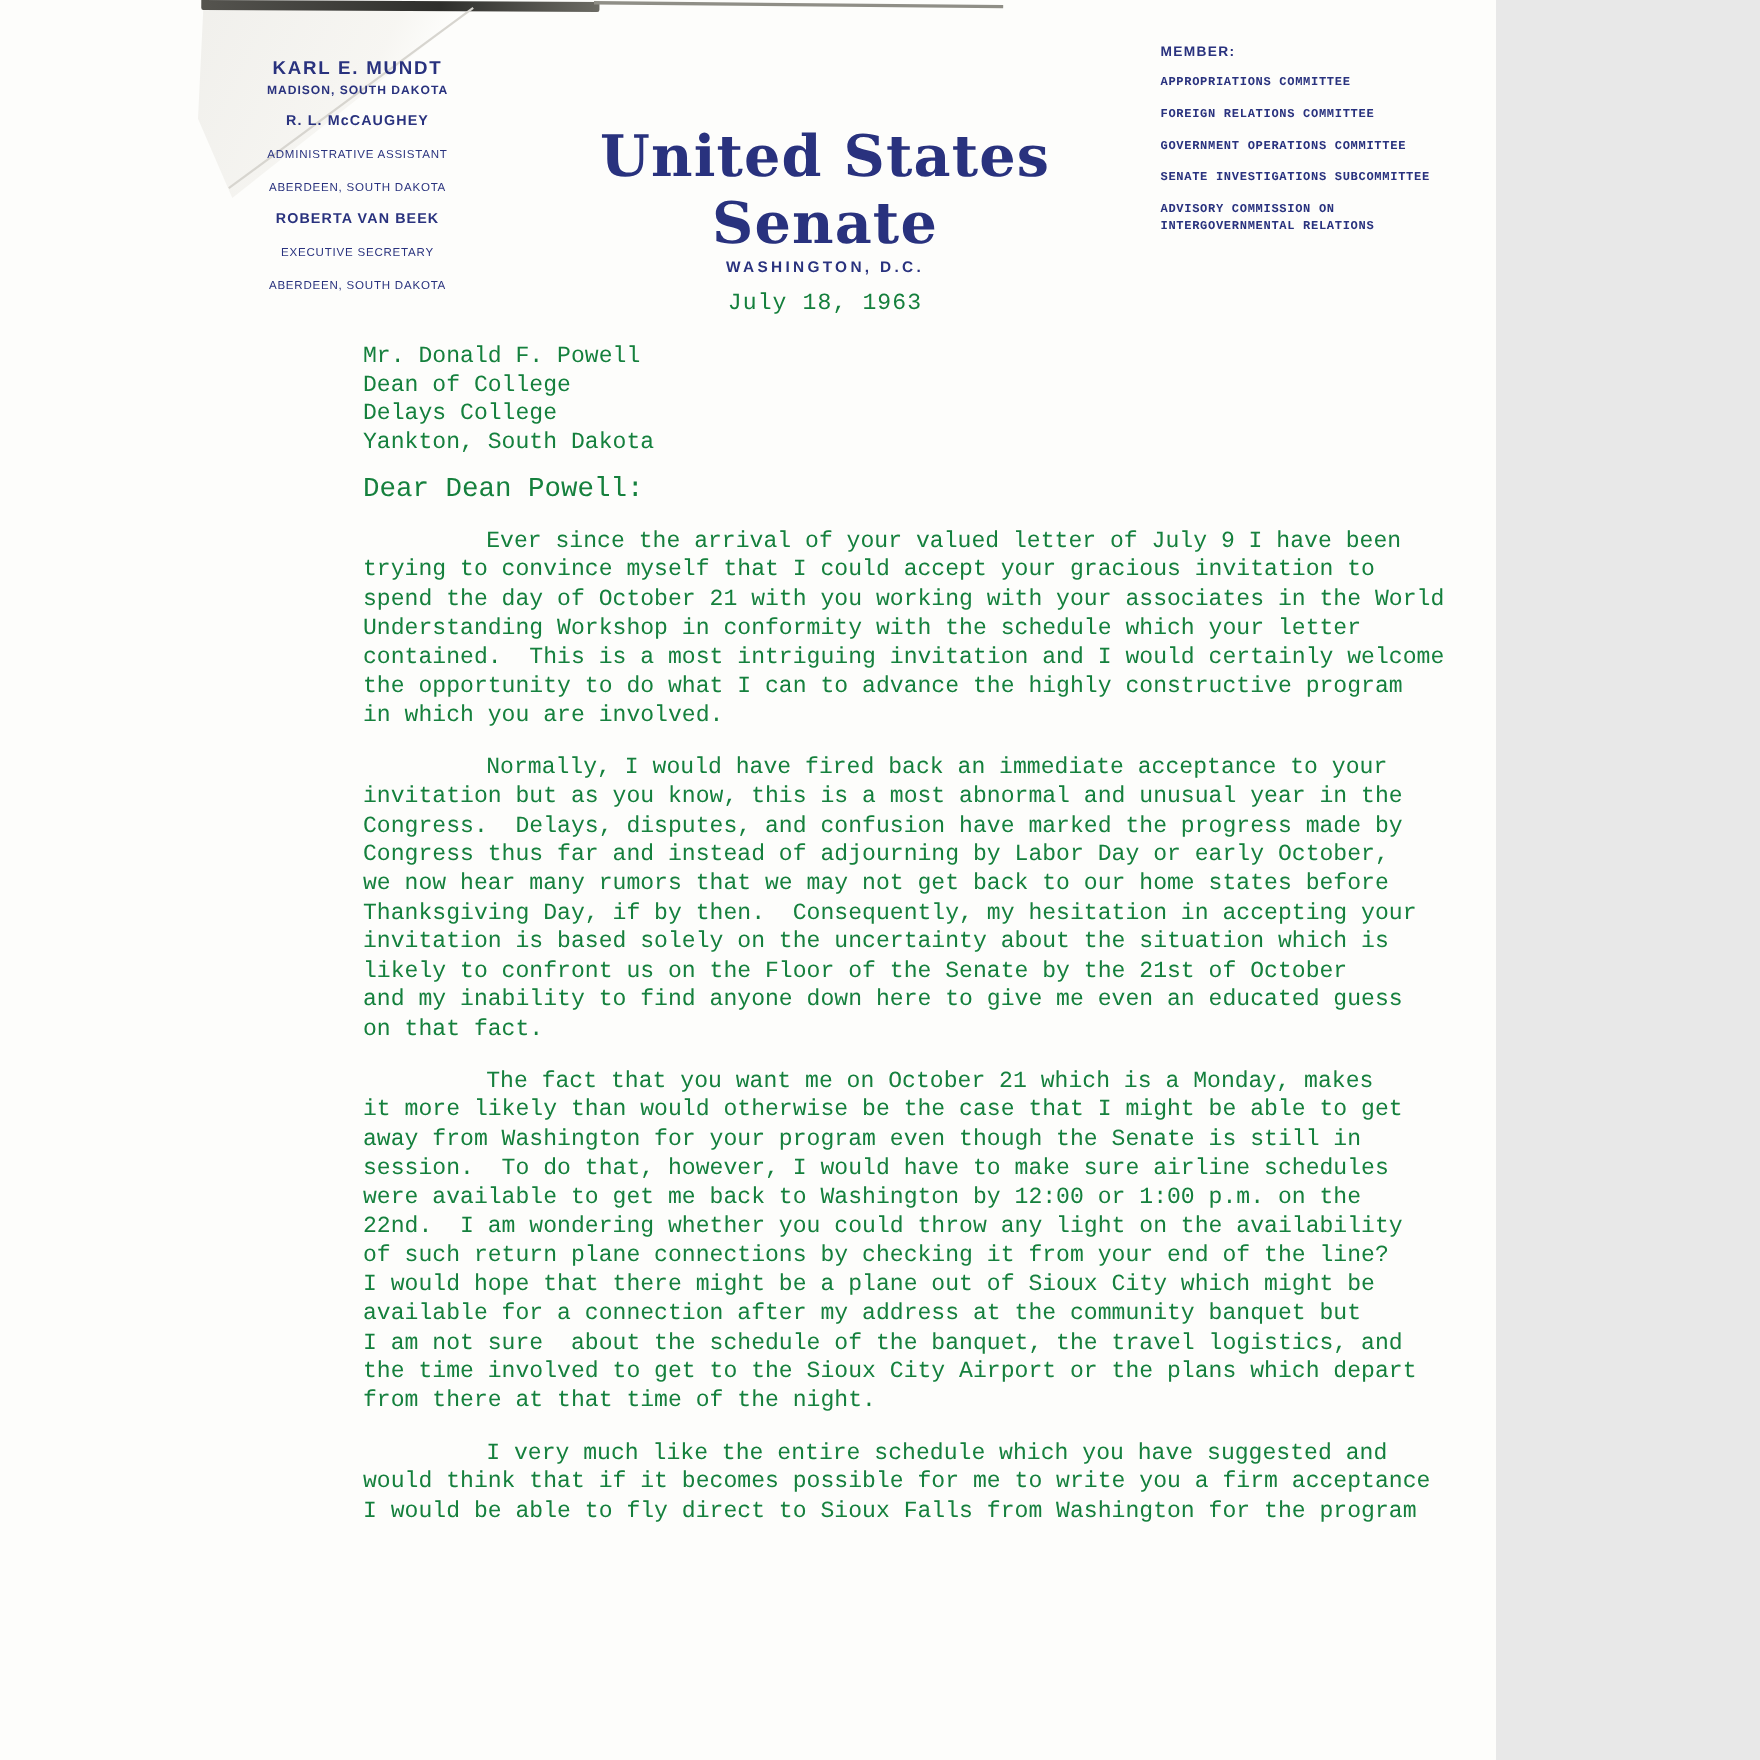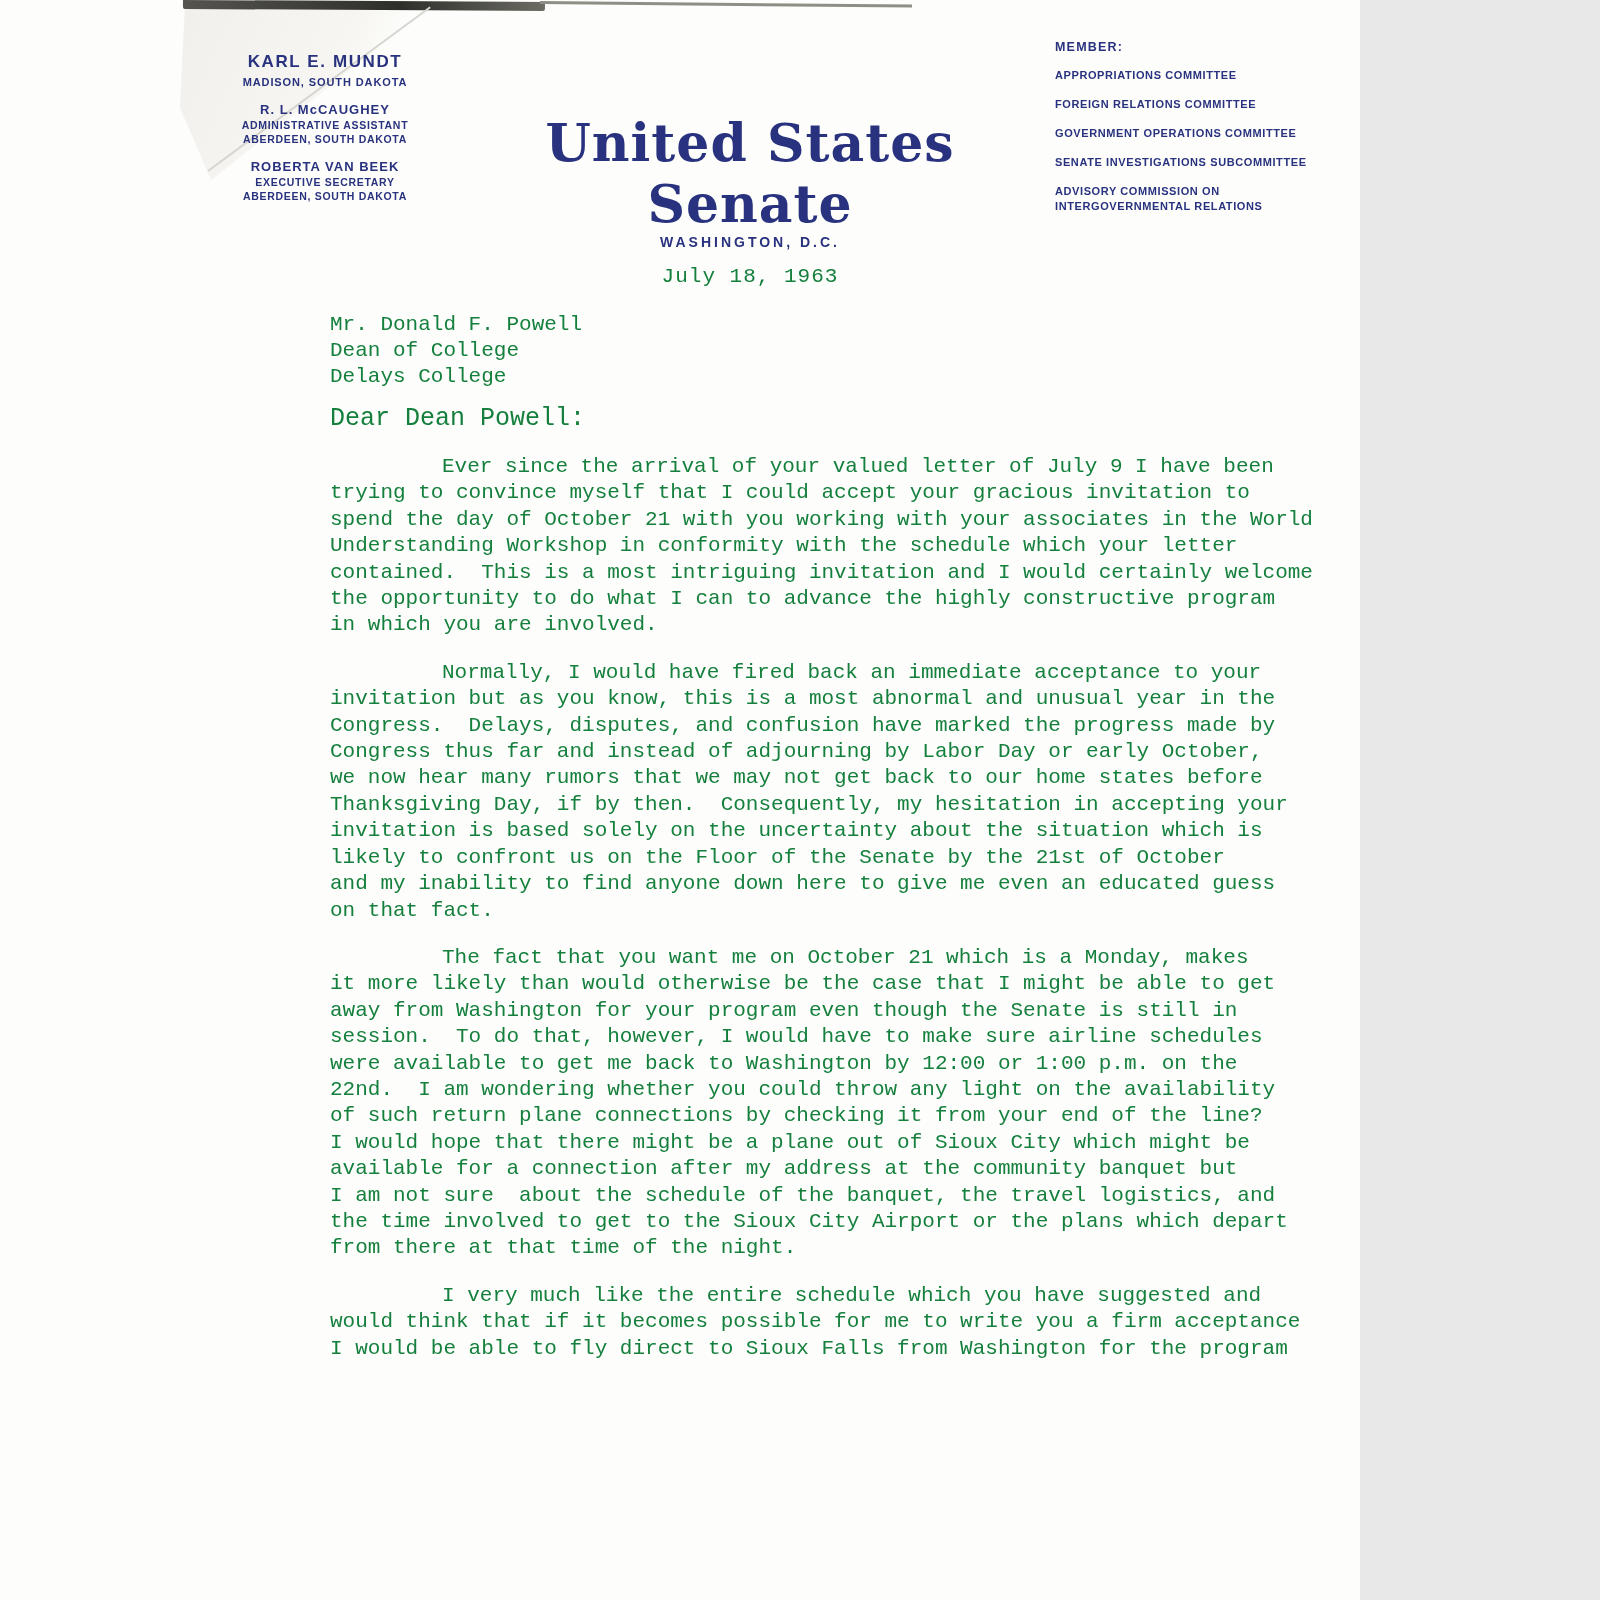--- a/index.html
+++ b/index.html
@@ -38,33 +38,33 @@
   
   .lh-ink{color:#29327e;}
   .type-ink{color:#15803d;}
   .mono{font-family:"Liberation Mono","DejaVu Sans Mono",monospace;}
   
   .lh-left{position:absolute;left:170px;top:52px;width:310px;text-align:center;}
   .senator-name{font-size:17px;font-weight:bold;letter-spacing:1.6px;}
   .senator-loc{font-size:11px;font-weight:bold;letter-spacing:.9px;margin-top:4px;}
   .staff-entry{margin-top:14px;}
   .staff-name{font-size:13px;font-weight:bold;letter-spacing:1px;}
-  .staff-sub{font-size:10.5px;font-weight:bold;letter-spacing:.7px;margin-top:2px;}
+  .staff-sub{font-size:10.5px;font-weight:normal;letter-spacing:.7px;margin-top:18px;}
   
   .masthead{position:absolute;left:460px;top:112px;width:580px;text-align:center;}
   .masthead-title{
     font-family:"DejaVu Serif","Liberation Serif",serif;
     font-weight:bold;font-size:52px;letter-spacing:1px;
   }
   .masthead-city{font-size:14px;font-weight:bold;letter-spacing:3px;margin-top:0;}
   .letter-date{font-size:21px;margin-top:15px;letter-spacing:1px;}
   
   .member{position:absolute;left:1055px;top:40px;width:350px;text-align:left;}
   .member-heading{font-size:12.5px;font-weight:bold;letter-spacing:1.2px;}
-  .committee{font-size:11px;font-weight:bold;letter-spacing:.6px;margin-top:14px;white-space:pre-line;line-height:15px;}
+  .committee{font-size:11px;font-weight:bold;letter-spacing:.6px;margin-top:14px;white-space:pre-line;line-height:15px;font-family:Liberation Mono, monospace;}
   
   .body-block{position:absolute;left:330px;top:312px;width:1045px;}
   .recipient-line{font-size:21px;line-height:26px;}
   .salutation{font-size:25px;margin-top:14px;font-family:Liberation Mono, monospace;}
   .paragraph{
     font-size:21px;line-height:26.4px;margin-top:21px;
     white-space:pre-wrap;text-indent:112px;
   }
 </style>
 </head>
@@ -110,20 +110,21 @@
     <div class="committee">SENATE INVESTIGATIONS SUBCOMMITTEE</div>
     <div class="committee">ADVISORY COMMISSION ON
 INTERGOVERNMENTAL RELATIONS</div>
   </div>
 
   <div class="body-block mono type-ink">
     <div class="recipient-block">
       <div class="recipient-line">Mr. Donald F. Powell</div>
       <div class="recipient-line">Dean of College</div>
       <div class="recipient-line">Delays College</div>
+      <div class="recipient-line">Yankton, South Dakota</div>
     </div>
 
     <div class="salutation">Dear Dean Powell:</div>
 
     <div class="paragraph">Ever since the arrival of your valued letter of July 9 I have been
 trying to convince myself that I could accept your gracious invitation to
 spend the day of October 21 with you working with your associates in the World
 Understanding Workshop in conformity with the schedule which your letter
 contained.  This is a most intriguing invitation and I would certainly welcome
 the opportunity to do what I can to advance the highly constructive program

